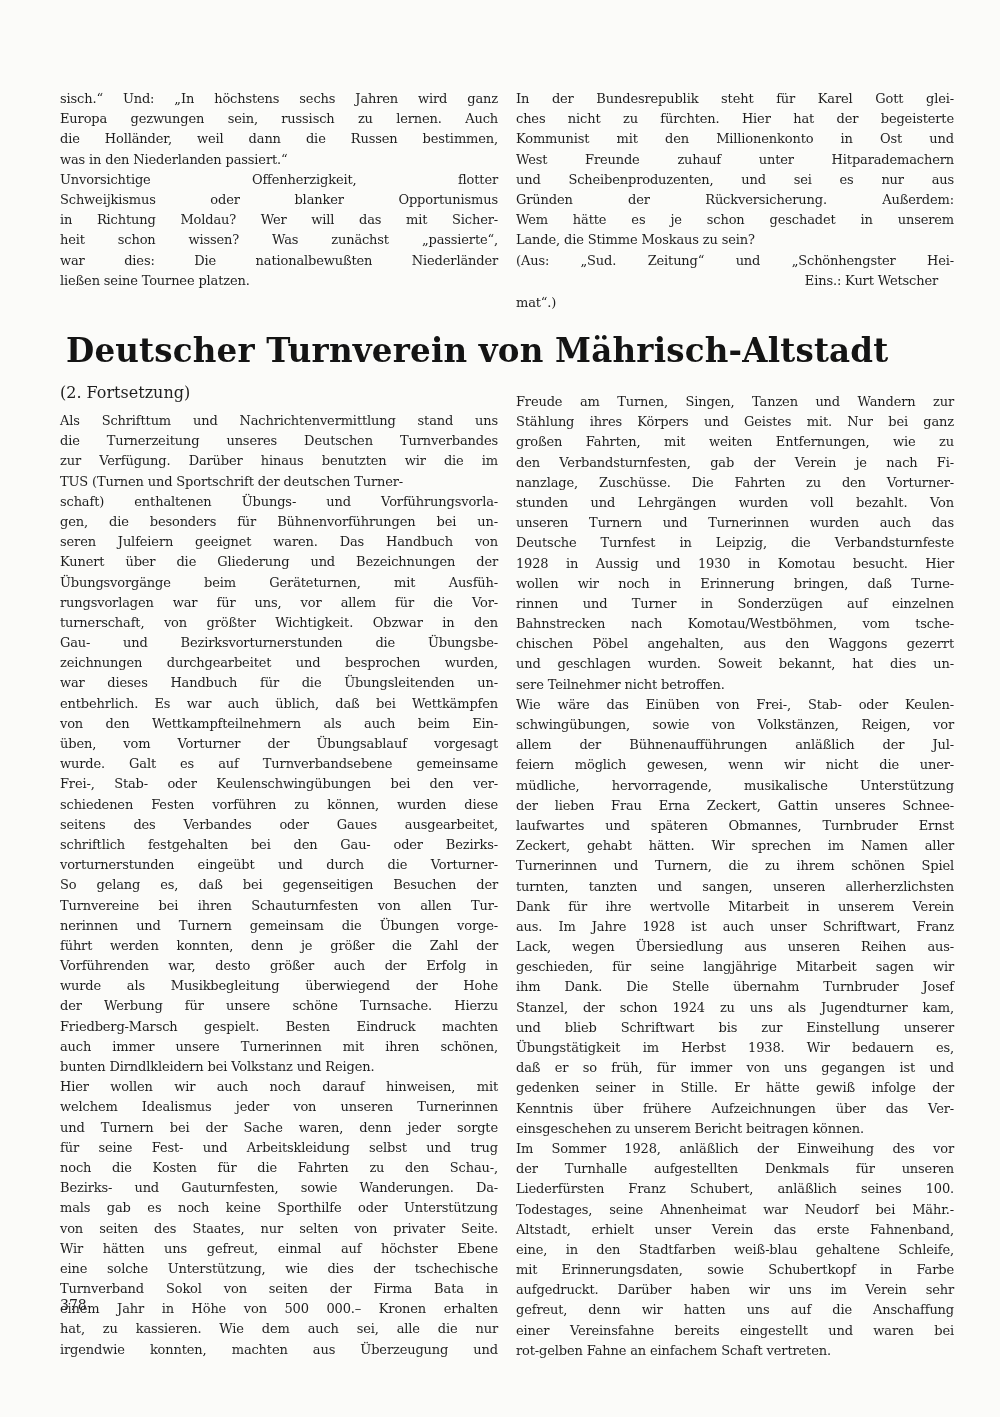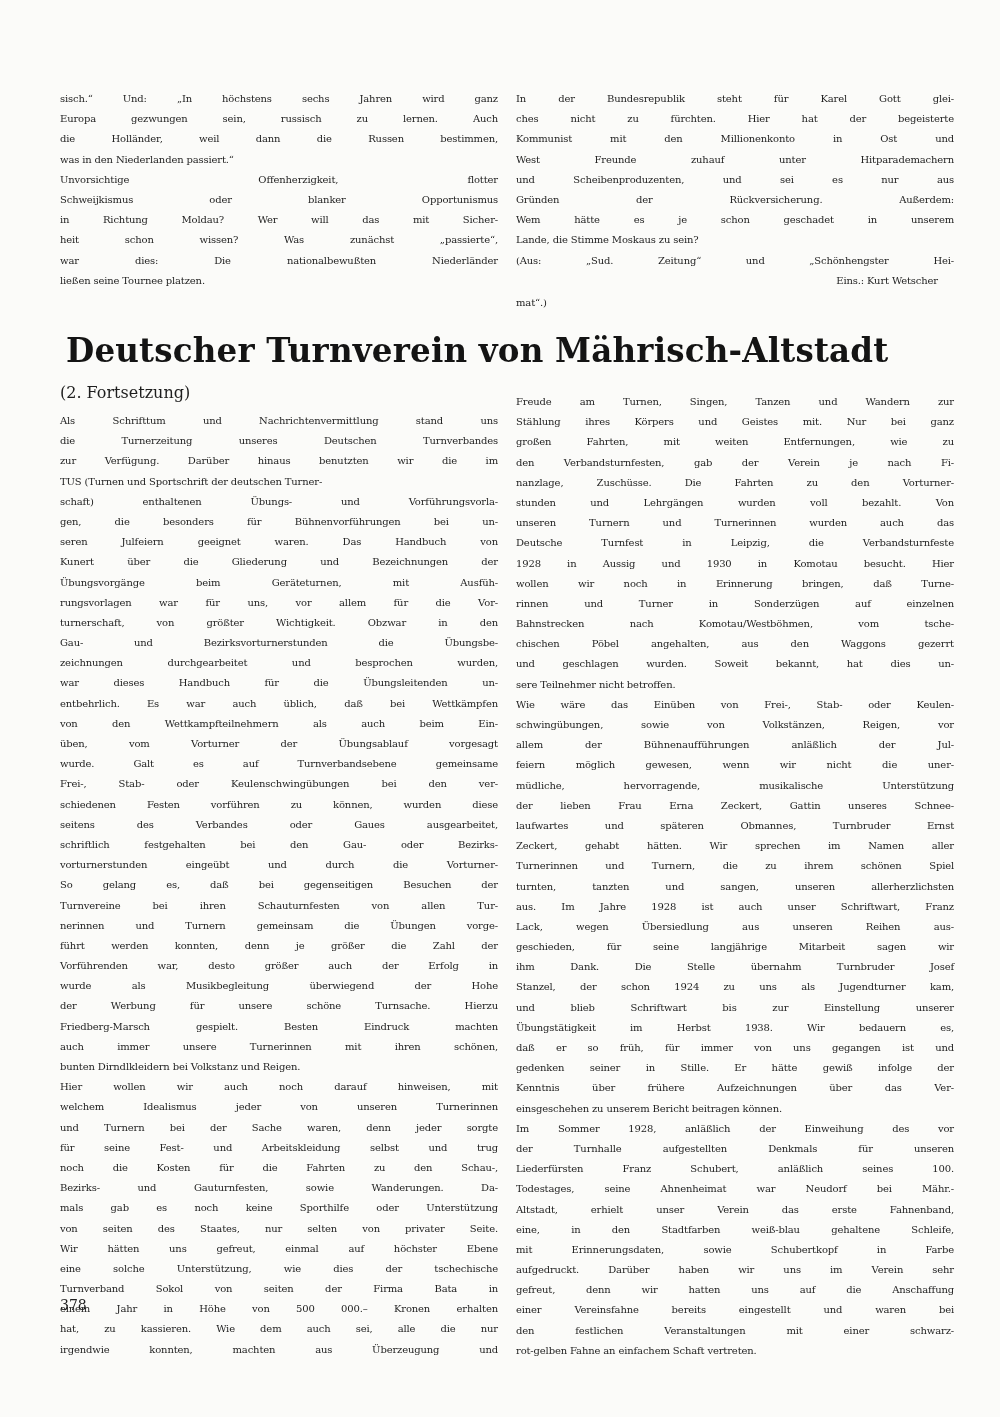--- a/index.html
+++ b/index.html
@@ -7,21 +7,21 @@
       width: 1000px; height: 1417px;
       background: #fbfbf9;
       color: #1e1e1e;
       font-family: "DejaVu Serif", "Liberation Serif", serif;
       position: relative;
       overflow: hidden;
     }
     .col {
       position: absolute;
       width: 438px;
-      font-size: 10px;
+      font-size: 13px;
       line-height: 20.2px;
       letter-spacing: -0.15px;
     }
     .col .line {
       display: block;
       white-space: nowrap;
       text-align: justify;
       text-align-last: justify;
       height: 20.2px;
       overflow: visible;
@@ -160,20 +160,21 @@
     <span class="line">Wie wäre das Einüben von Frei-, Stab- oder Keulen-</span>
     <span class="line">schwingübungen, sowie von Volkstänzen, Reigen, vor</span>
     <span class="line">allem der Bühnenaufführungen anläßlich der Jul-</span>
     <span class="line">feiern möglich gewesen, wenn wir nicht die uner-</span>
     <span class="line">müdliche, hervorragende, musikalische Unterstützung</span>
     <span class="line">der lieben Frau Erna Zeckert, Gattin unseres Schnee-</span>
     <span class="line">laufwartes und späteren Obmannes, Turnbruder Ernst</span>
     <span class="line">Zeckert, gehabt hätten. Wir sprechen im Namen aller</span>
     <span class="line">Turnerinnen und Turnern, die zu ihrem schönen Spiel</span>
     <span class="line">turnten, tanzten und sangen, unseren allerherzlichsten</span>
+    <span class="line">Dank für ihre wertvolle Mitarbeit in unserem Verein</span>
     <span class="line">aus. Im Jahre 1928 ist auch unser Schriftwart, Franz</span>
     <span class="line">Lack, wegen Übersiedlung aus unseren Reihen aus-</span>
     <span class="line">geschieden, für seine langjährige Mitarbeit sagen wir</span>
     <span class="line">ihm Dank. Die Stelle übernahm Turnbruder Josef</span>
     <span class="line">Stanzel, der schon 1924 zu uns als Jugendturner kam,</span>
     <span class="line">und blieb Schriftwart bis zur Einstellung unserer</span>
     <span class="line">Übungstätigkeit im Herbst 1938. Wir bedauern es,</span>
     <span class="line">daß er so früh, für immer von uns gegangen ist und</span>
     <span class="line">gedenken seiner in Stille. Er hätte gewiß infolge der</span>
     <span class="line">Kenntnis über frühere Aufzeichnungen über das Ver-</span>
@@ -181,17 +182,16 @@
     <span class="line">Im Sommer 1928, anläßlich der Einweihung des vor</span>
     <span class="line">der Turnhalle aufgestellten Denkmals für unseren</span>
     <span class="line">Liederfürsten Franz Schubert, anläßlich seines 100.</span>
     <span class="line">Todestages, seine Ahnenheimat war Neudorf bei Mähr.-</span>
     <span class="line">Altstadt, erhielt unser Verein das erste Fahnenband,</span>
     <span class="line">eine, in den Stadtfarben weiß-blau gehaltene Schleife,</span>
     <span class="line">mit Erinnerungsdaten, sowie Schubertkopf in Farbe</span>
     <span class="line">aufgedruckt. Darüber haben wir uns im Verein sehr</span>
     <span class="line">gefreut, denn wir hatten uns auf die Anschaffung</span>
     <span class="line">einer Vereinsfahne bereits eingestellt und waren bei</span>
-    <span class="line">den festlichen Veranstaltungen mit einer schwarz-</span>
     <span class="line last">rot-gelben Fahne an einfachem Schaft vertreten.</span>
   </div>
 
 <div id="page-number">378</div>
 
 </body></html>

